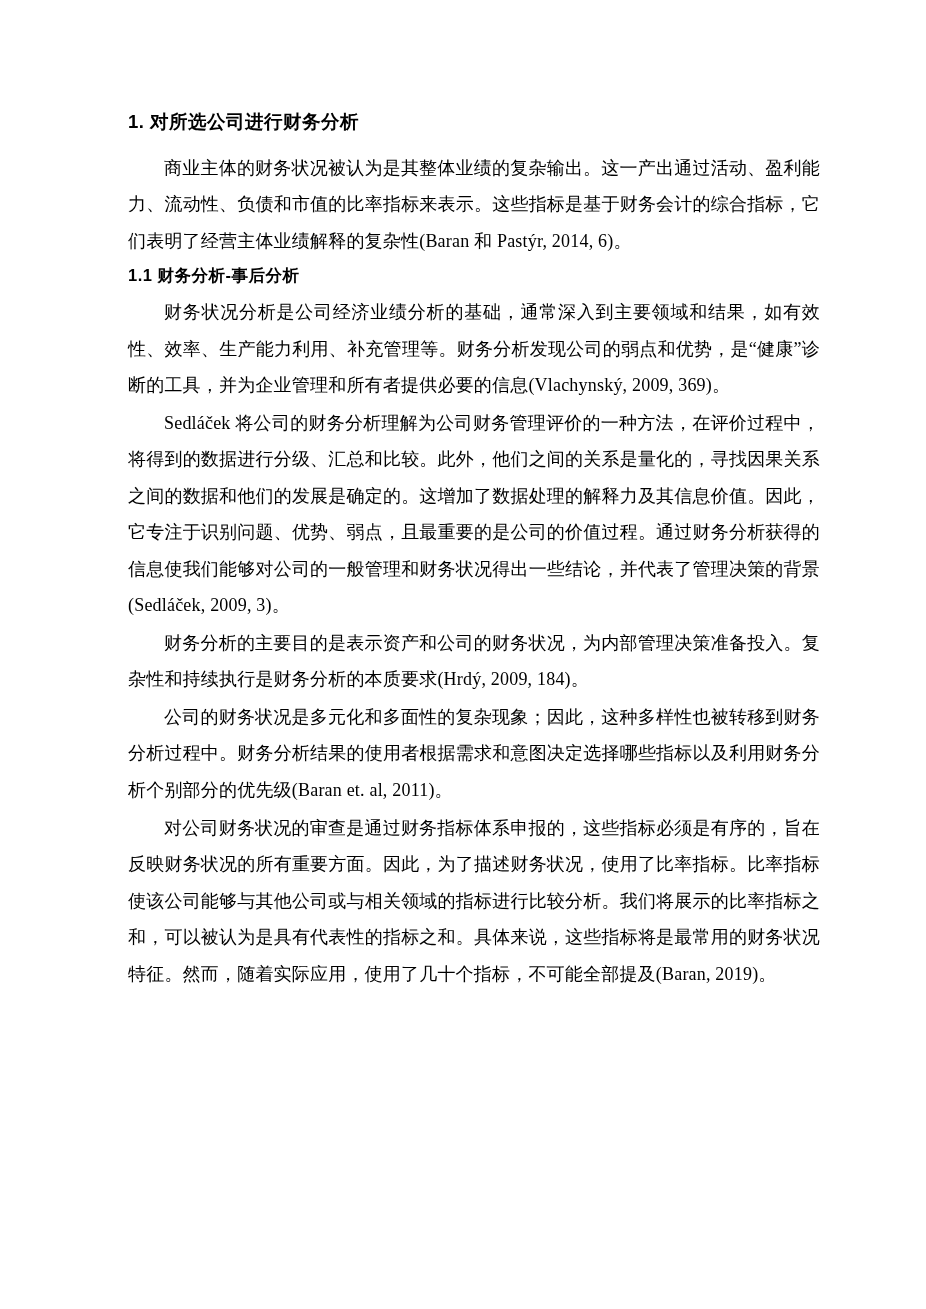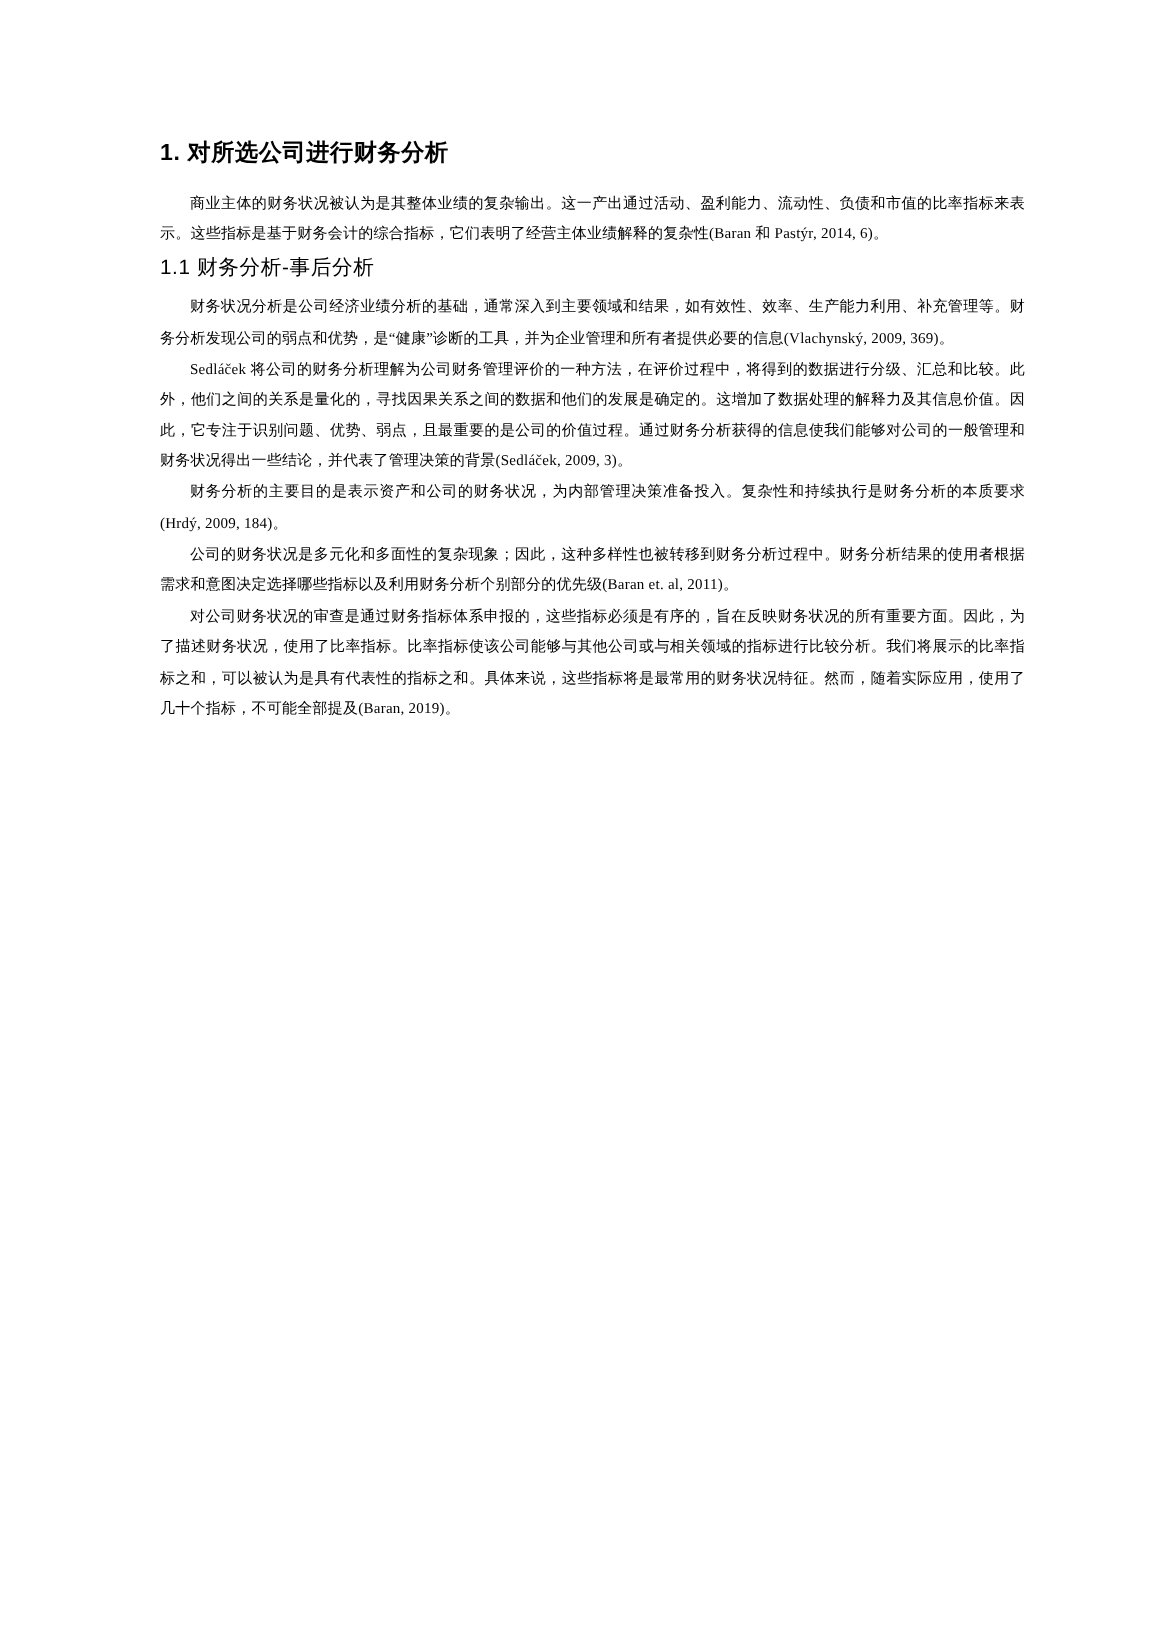--- a/index.html
+++ b/index.html
@@ -22,27 +22,27 @@
     font-family: "Liberation Sans", "DejaVu Sans", sans-serif;
     font-size: 18.5px;
     font-weight: bold;
     letter-spacing: 0.5px;
     margin: 0 0 14px 0;
     line-height: 1.5;
   }
   .h2 {
     font-family: "Liberation Sans", "DejaVu Sans", sans-serif;
     font-size: 16.5px;
-    font-weight: normal;
+    font-weight: bold;
     letter-spacing: 0.5px;
     margin: 4px 0 6px 0;
     line-height: 1.5;
   }
   p.body {
-    font-size: 12px;
+    font-size: 18px;
     line-height: 2.03;
     margin: 0 0 1px 0;
     text-align: justify;
     text-justify: inter-ideograph;
     text-indent: 2em;
     letter-spacing: 0.2px;
   }
 </style>
 </head>
 <body>

